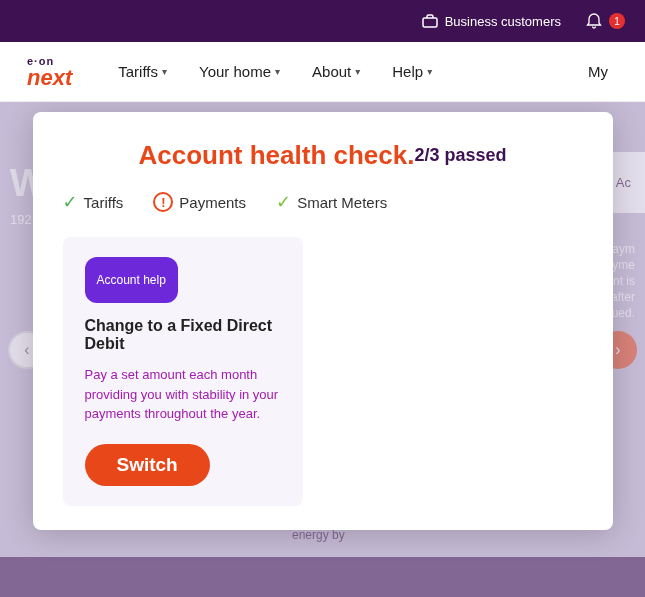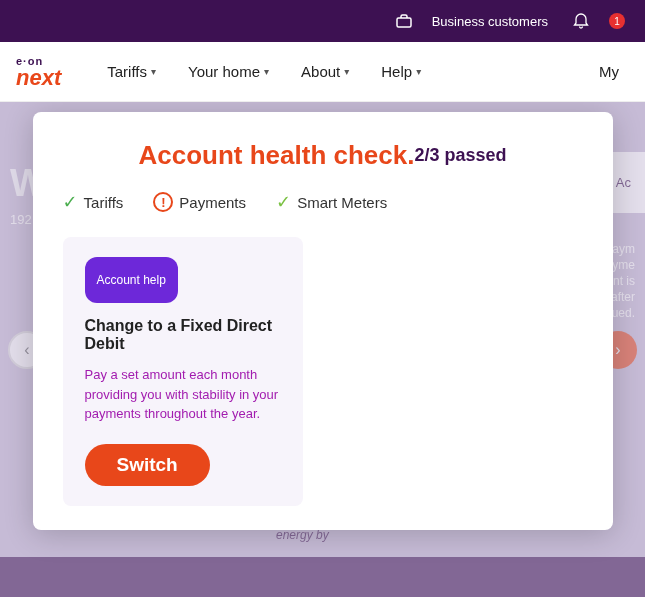--- a/index.html
+++ b/index.html
@@ -17,21 +17,21 @@
       height: 42px;
       display: flex;
       align-items: center;
       justify-content: flex-end;
       padding: 0 20px;
       gap: 24px;
     }
     .top-bar-item {
       display: flex;
       align-items: center;
-      gap: 19px;
+      gap: 6px;
       color: white;
       font-size: 13px;
       cursor: pointer;
       justify-content: flex-end;
     }
     .top-bar-icon {
       width: 18px;
       height: 18px;
       display: flex;
       align-items: center;
@@ -49,21 +49,21 @@
       justify-content: center;
       position: relative;
     }
 
     
     .nav-bar {
       background: white;
       height: 60px;
       display: flex;
       align-items: center;
-      padding: 0 16px;
+      padding: 0 27px;
       gap: 0;
       border-bottom: 1px solid #eee;
     }
     .logo {
       display: flex;
       flex-direction: column;
       margin-right: 30px;
     }
     .logo-eon {
       font-size: 11px;
@@ -312,24 +312,23 @@
       font-size: 12px;
       color: white;
       text-align: right;
       width: 120px;
     }
 
     
     .energy-text {
       position: absolute;
       bottom: 55px;
-      left: 276px;
+      left: 292px;
       font-size: 12px;
       color: #3d1152;
-      font-style: italic;
     }
   </style>
 </head>
 <body>
 
 <div class="top-bar">
   <div class="top-bar-item">
     <span class="top-bar-icon">
       <svg width="16" height="14" viewBox="0 0 16 14" fill="none">
         <rect x="1" y="4" width="14" height="9" rx="1.5" stroke="white" stroke-width="1.5"></rect>

